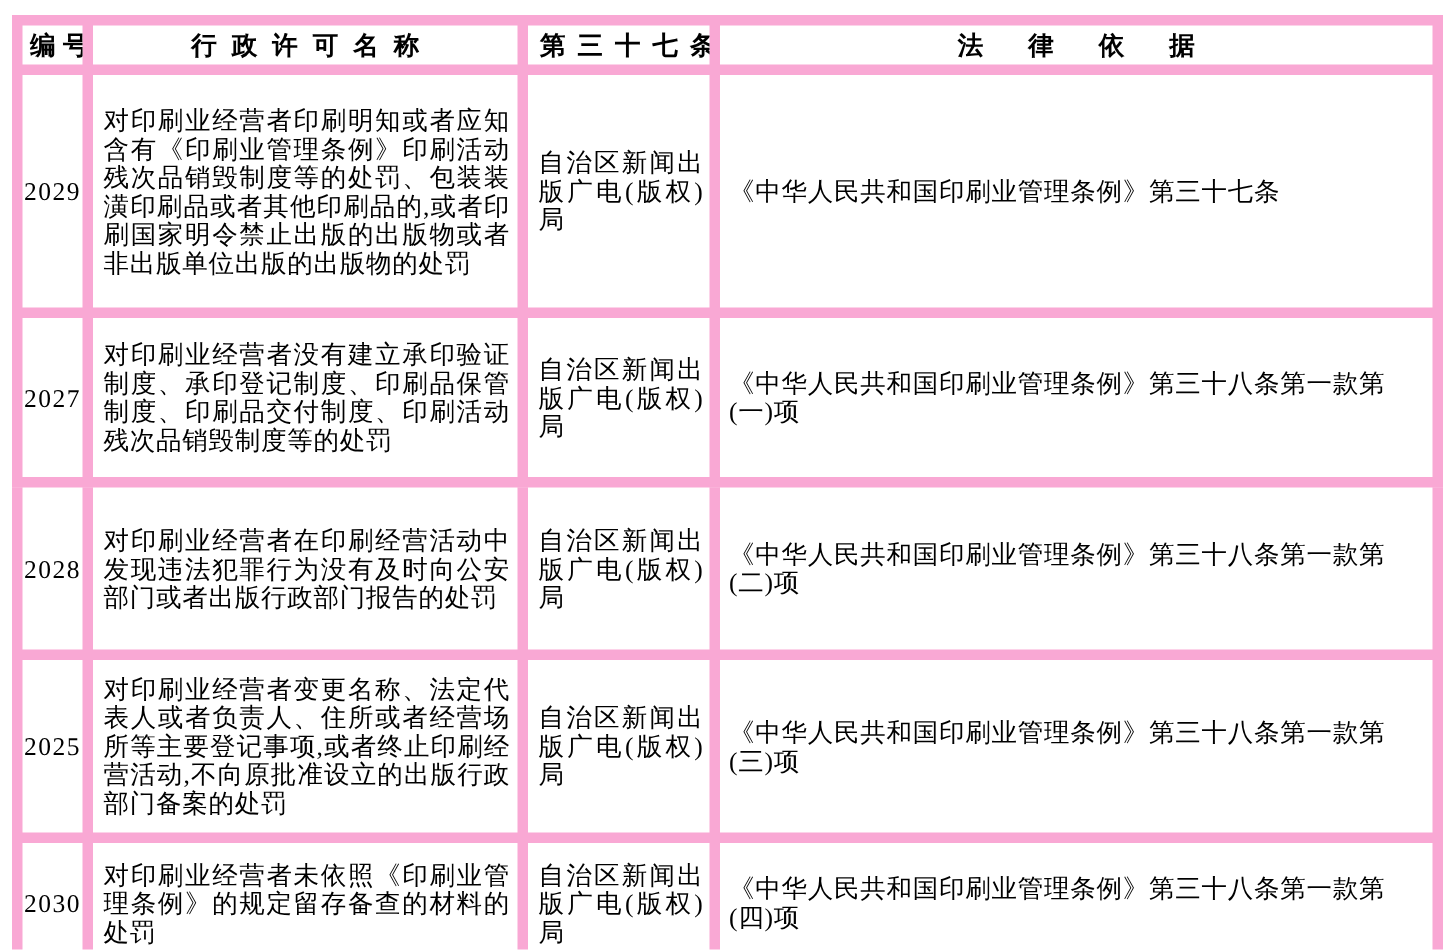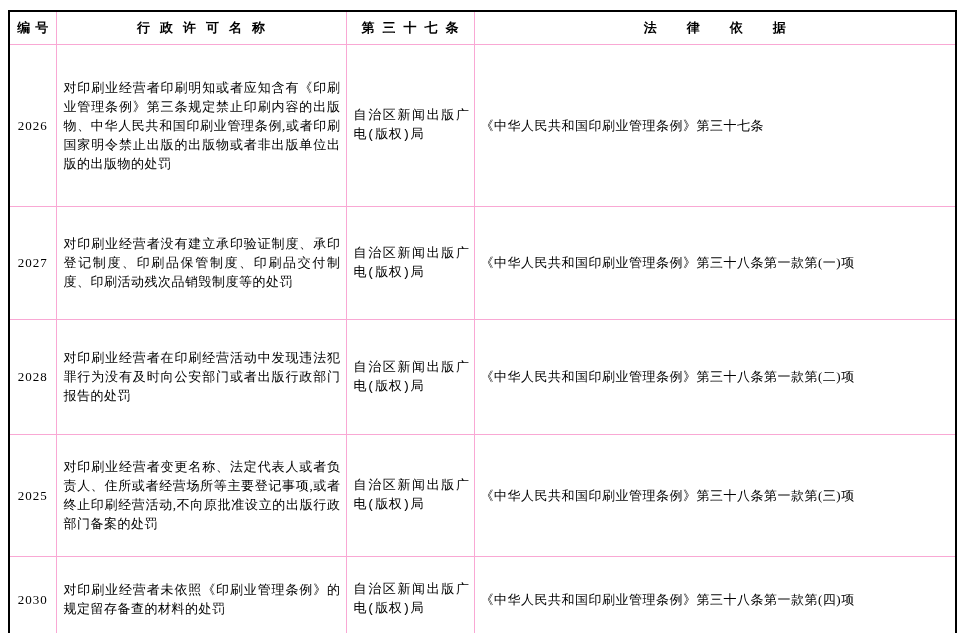--- a/index.html
+++ b/index.html
@@ -26,23 +26,23 @@
   table.permits-table {
     position: absolute;
     left: 8px;
     top: 10px;
     width: 947px;
     border-collapse: collapse;
     table-layout: fixed;
     border: 2px solid #000000;
   }
   table.permits-table td, table.permits-table th {
-    border: 1px solid #f9a8d4;
+    border: 7px solid #f9a8d4;
     vertical-align: middle;
-    font-size: 13px;
+    font-size: 17px;
     line-height: 19px;
     font-weight: normal;
     overflow: hidden;
     box-sizing: border-box;
   }
   
   col.c-id    { width: 47px; }
   col.c-name  { width: 290px; }
   col.c-agency{ width: 128px; }
   col.c-legal { width: 482px; }
@@ -75,21 +75,20 @@
     text-align: justify;
     text-justify: inter-ideograph;
     padding: 2px 5px 2px 7px;
     letter-spacing: 0.5px;
   }
   td.cell-agency {
     text-align: justify;
     text-justify: inter-ideograph;
     padding: 2px 4px 2px 7px;
     letter-spacing: 0.5px;
-    font-family: Liberation Mono, monospace;
   }
   td.cell-legal {
     text-align: left;
     padding: 2px 4px 2px 6px;
     letter-spacing: 0.5px;
   }
 </style>
 </head>
 <body>
 
@@ -103,22 +102,22 @@
     </colgroup>
     <tbody>
       <tr class="head-row">
         <th class="h-id">编号</th>
         <th class="h-name">行政许可名称</th>
         <th class="h-agency">第三十七条</th>
         <th class="h-legal">法律依据</th>
       </tr>
 
       <tr class="r0">
-        <td class="cell-id">2026</td>
-        <td class="cell-name">对印刷业经营者印刷明知或者应知含有《印刷业管理条例》第三条规定禁止印刷内容的出版物、中华人民共和国印刷业管理条例,或者印刷国家明令禁止出版的出版物或者非出版单位出版的出版物的处罚</td>
+        <td class="cell-id">2029</td>
+        <td class="cell-name">对印刷业经营者印刷明知或者应知含有《印刷业管理条例》印刷活动残次品销毁制度等的处罚、包装装潢印刷品或者其他印刷品的,或者印刷国家明令禁止出版的出版物或者非出版单位出版的出版物的处罚</td>
         <td class="cell-agency">自治区新闻出版广电(版权)局</td>
         <td class="cell-legal">《中华人民共和国印刷业管理条例》第三十七条</td>
       </tr>
 
       <tr class="r1">
         <td class="cell-id">2027</td>
         <td class="cell-name">对印刷业经营者没有建立承印验证制度、承印登记制度、印刷品保管制度、印刷品交付制度、印刷活动残次品销毁制度等的处罚</td>
         <td class="cell-agency">自治区新闻出版广电(版权)局</td>
         <td class="cell-legal">《中华人民共和国印刷业管理条例》第三十八条第一款第(一)项</td>
       </tr>

